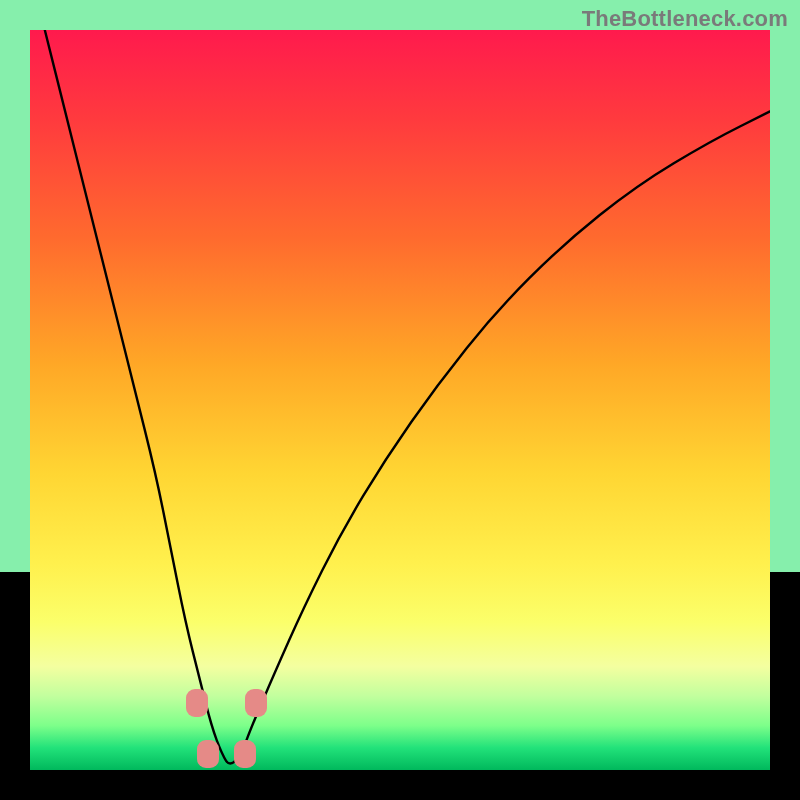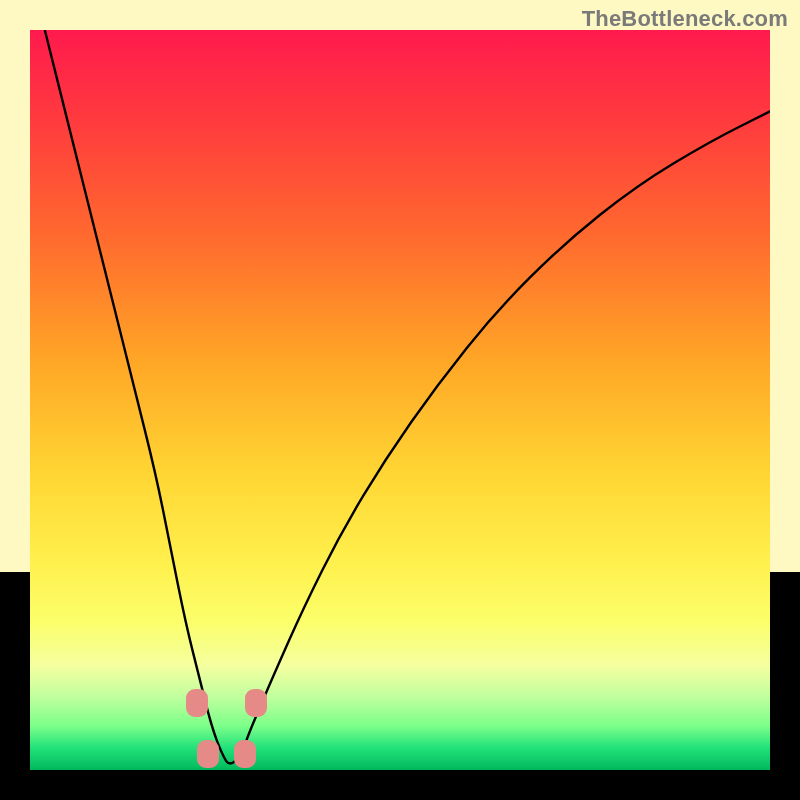--- a/index.html
+++ b/index.html
@@ -1,21 +1,21 @@
 <!DOCTYPE html>
 <html><head>
 <meta charset="utf-8">
 <style>
   * { margin: 0; padding: 0; box-sizing: border-box; }
   html, body { width: 800px; height: 800px; overflow: hidden; background: #000; }
   .frame {
     position: relative;
     width: 800px;
     height: 572px;
-    background: #fef9c3;
+    background: #86efac;
   }
   .plot {
     position: absolute;
     left: 30px;
     top: 30px;
     width: 740px;
     height: 740px;
     background: linear-gradient(
       to bottom,
       #ff1a4d 0%,

